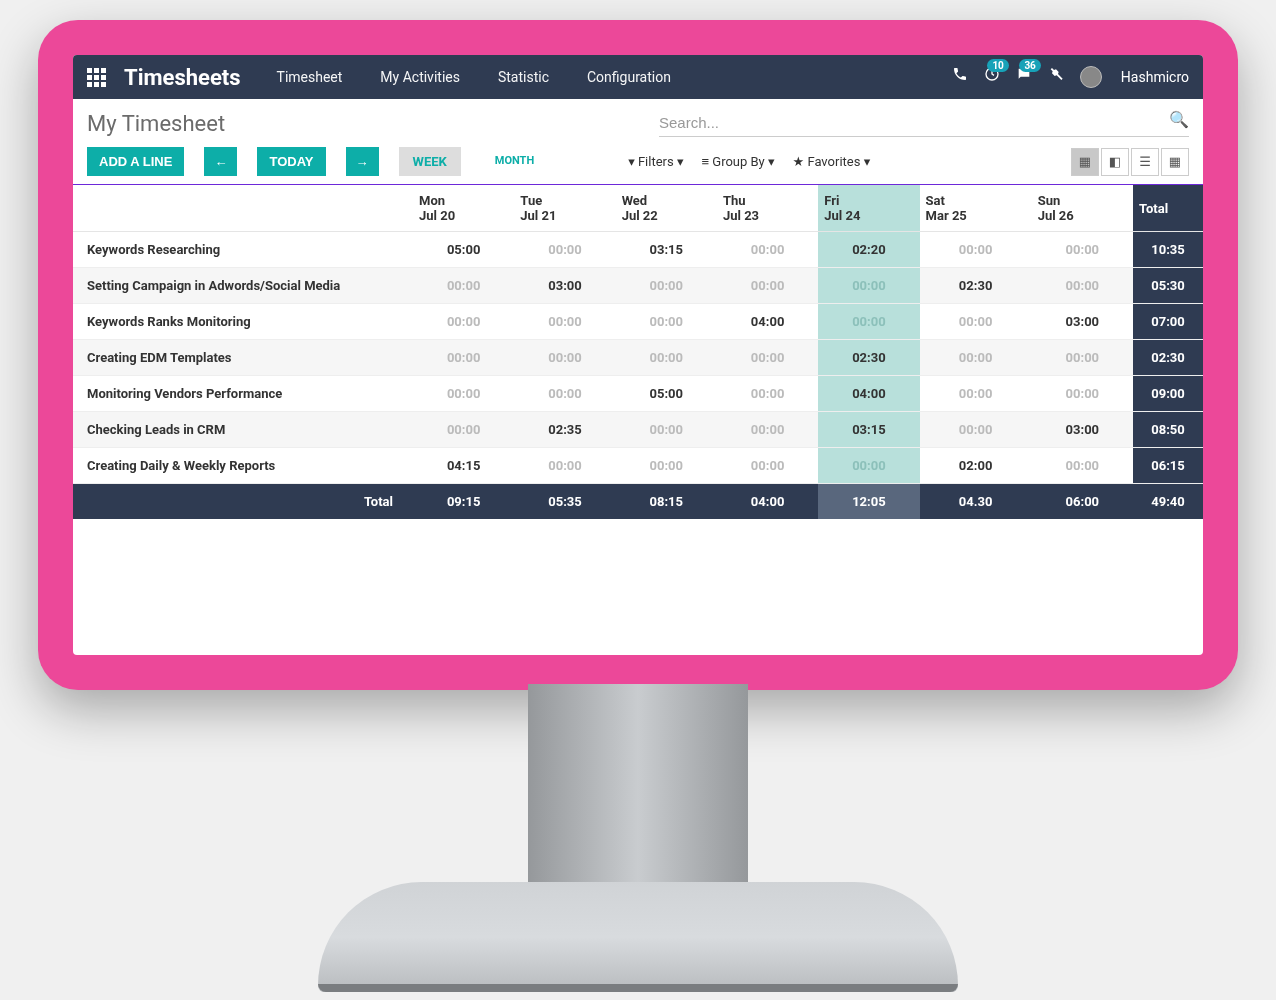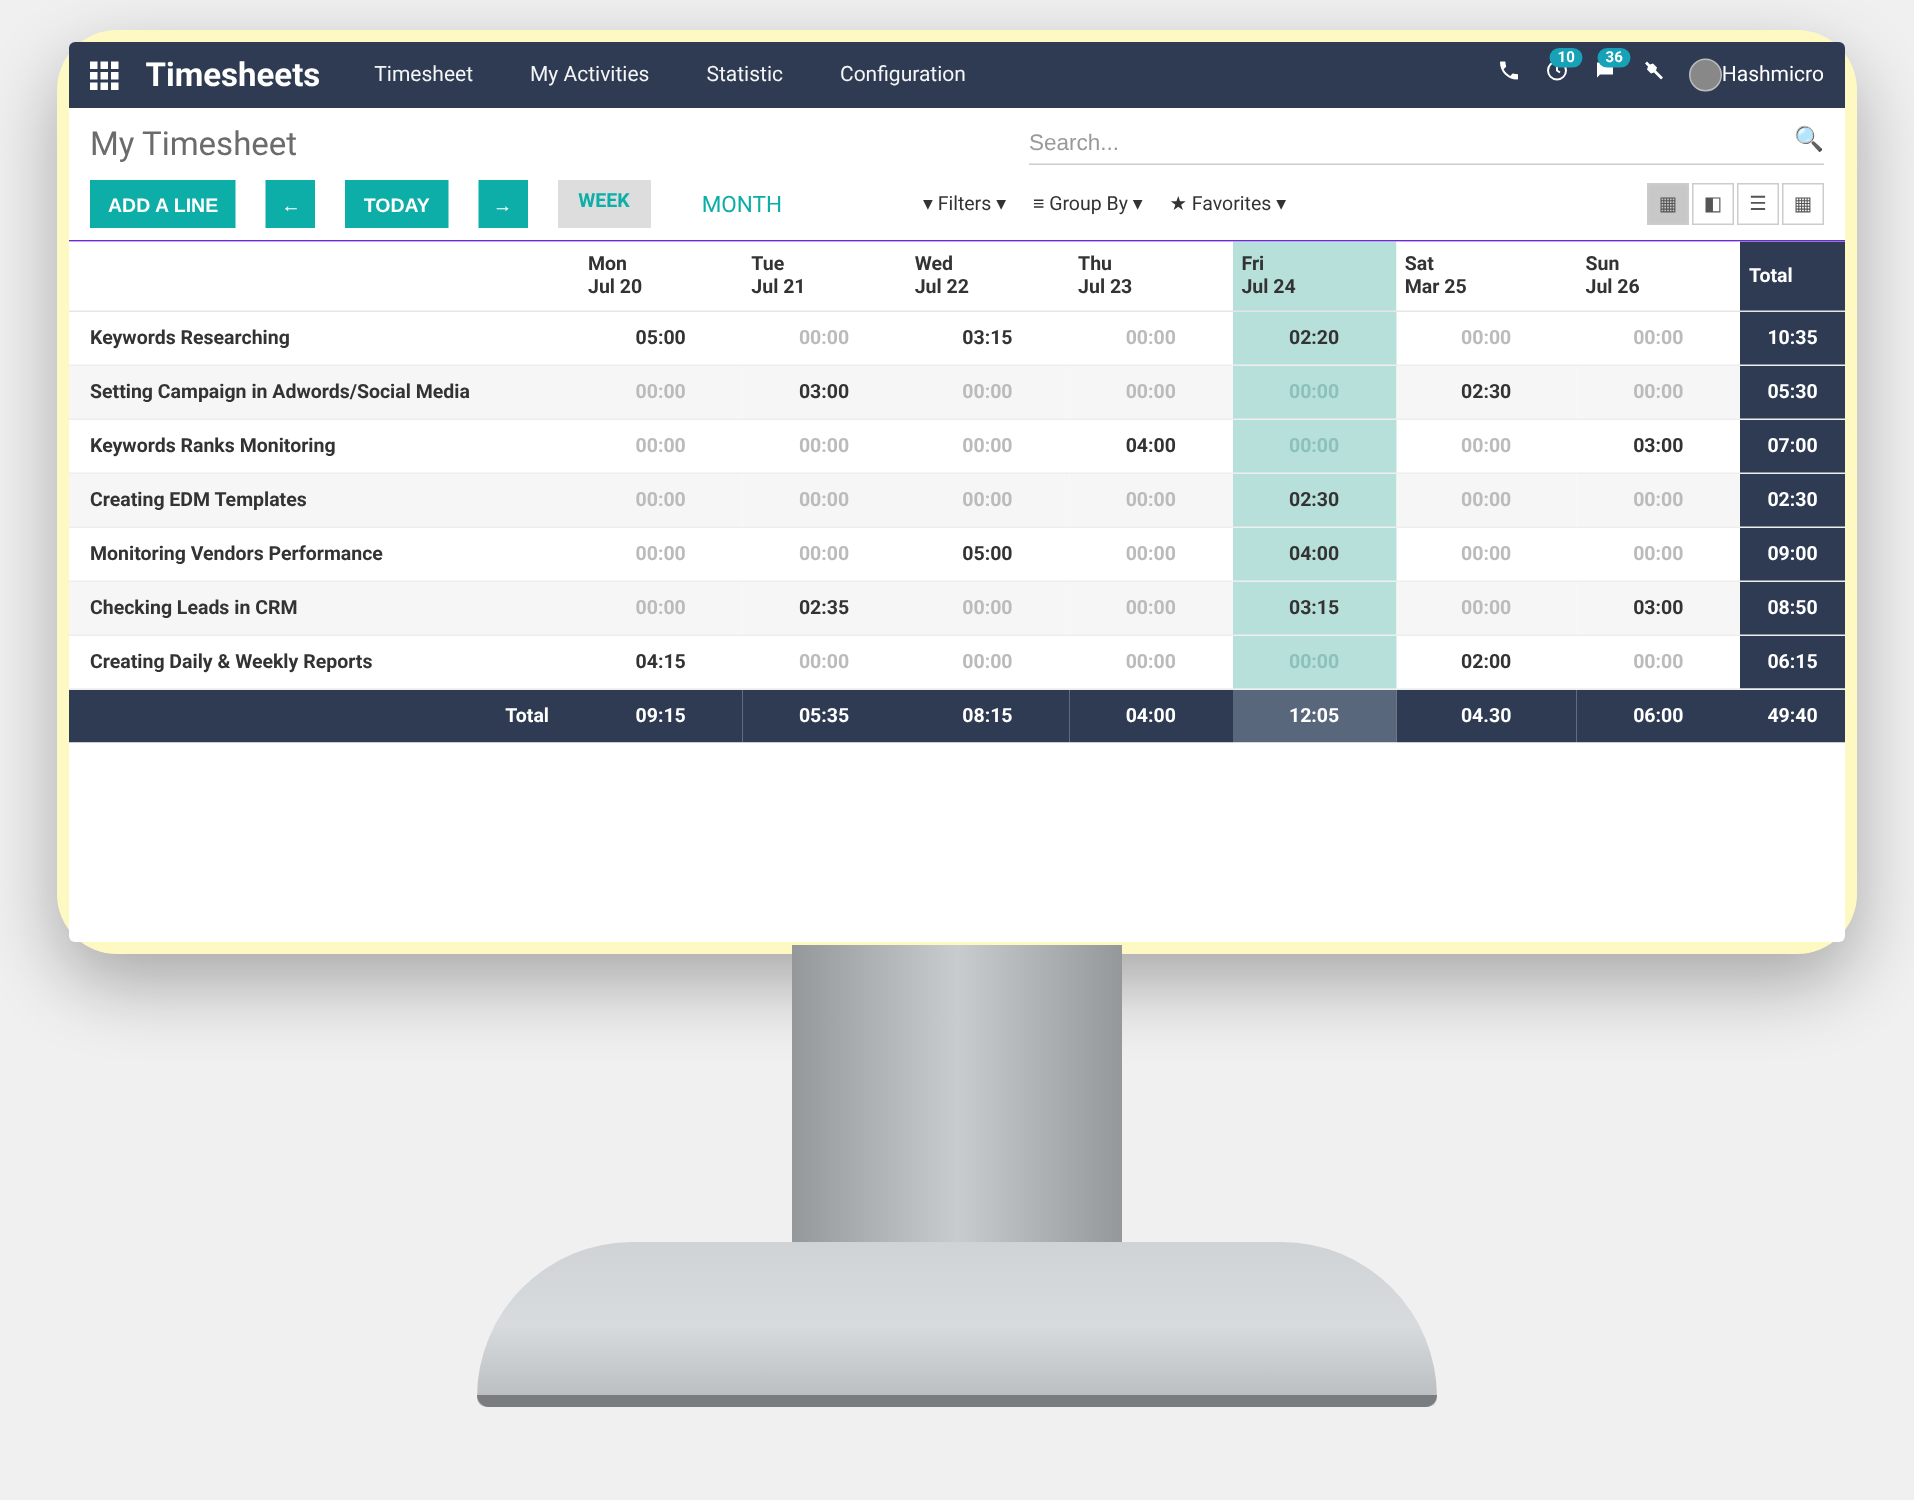--- a/index.html
+++ b/index.html
@@ -1,49 +1,49 @@
 <!DOCTYPE html>
 <html><head>
 <meta charset="utf-8">
 <style>
 *{box-sizing:border-box;margin:0;padding:0}
 body{font-family:-apple-system,BlinkMacSystemFont,"Segoe UI",Roboto,Arial,sans-serif;background:#f0f0f0;display:flex;justify-content:center;padding:20px}
 .monitor{width:1200px;position:relative}
-.bezel{background:#fef9c3;border-radius:40px;padding:8px;box-shadow:0 20px 50px rgba(0,0,0,.3)}
+.bezel{background:#ec4899;border-radius:40px;padding:35px;box-shadow:0 20px 50px rgba(0,0,0,.3)}
 .screen{background:#fff;border-radius:4px;overflow:hidden;height:600px}
 .stand-neck{width:220px;height:200px;background:linear-gradient(90deg,#95989b,#c9cccf,#95989b);margin:-6px auto 0}
 .stand-base{width:640px;height:110px;background:linear-gradient(180deg,#d0d3d6 0%,#d8dbde 50%,#b8bbbe 100%);margin:-2px auto 0;border-radius:130px 130px 8px 8px;position:relative}
 .stand-base::after{content:"";position:absolute;bottom:0;left:0;right:0;height:8px;background:#7a7d80;border-radius:0 0 8px 8px}
 
 .topnav{background:#2f3b52;color:#fff;display:flex;align-items:center;height:44px;padding:0 14px;gap:18px}
 .apps-icon{display:grid;grid-template-columns:repeat(3,5px);grid-template-rows:repeat(3,5px);gap:2px;cursor:pointer}
 .apps-icon span{background:#fff;width:5px;height:5px}
 .appname{font-size:22px;font-weight:700}
 .navlinks{display:flex;gap:38px;margin-left:18px;font-size:14px}
 .navlinks span{cursor:pointer;opacity:.95}
 .spacer{flex:1}
 .topright{display:flex;align-items:flex-start;gap:16px}
 .badge-wrap{position:relative;cursor:pointer}
 .badge{position:absolute;top:-7px;right:-9px;background:#17a2b8;color:#fff;font-size:10px;font-weight:700;padding:1px 5px;border-radius:9px}
-.user{display:flex;align-items:center;gap:0;cursor:pointer;font-size:14px}
+.user{display:flex;align-items:center;gap:19px;cursor:pointer;font-size:14px}
 .avatar{width:22px;height:22px;border-radius:50%;background:#888;border:1px solid #bbb}
 
 .controlbar{background:#fff;padding:10px 14px 8px;border-bottom:1px solid #6d28d9}
 .cbrow1{display:flex;align-items:center}
 .pagetitle{font-size:22px;color:#6b6b6b}
 .searchwrap{margin-left:auto;width:530px;position:relative}
 .searchwrap input{width:100%;border:none;border-bottom:1px solid #ccc;padding:5px 0;font-size:15px;outline:none}
 .searchwrap input::placeholder{color:#999}
 .searchwrap .mag{position:absolute;right:0;top:1px;color:#333;cursor:pointer;font-size:16px}
 .cbrow2{display:flex;align-items:center;margin-top:10px}
 .btn{padding:7px 12px;font-size:13px;font-weight:700;cursor:pointer;border:none}
 .teal{background:#0daea8;color:#fff}
 .teal.arrow{padding:7px 10px}
 .period{background:#ddd;color:#0daea8;padding:7px 14px;font-size:13px;font-weight:700;cursor:pointer}
-.periodplain{color:#0daea8;font-size:15px;font-weight:400;padding:7px 14px;cursor:pointer}
+.periodplain{color:#0daea8;font-size:11px;font-weight:700;padding:7px 14px;cursor:pointer}
 .btngroup{display:flex;gap:20px}
 .filterbar{display:flex;gap:18px;font-size:13px;color:#333;margin-left:80px}
 .filterbar span{cursor:pointer}
 .viewbtns{margin-left:auto;display:flex;gap:2px}
 .viewbtns span{width:28px;height:28px;display:flex;align-items:center;justify-content:center;cursor:pointer;border:1px solid #ccc;color:#555;font-size:13px}
 .viewbtns span.active{background:#c8c8c8}
 
 .tswrap{overflow:auto}
 table{width:100%;border-collapse:collapse;font-size:13px}
 thead th{background:#fff;font-weight:700;color:#333;padding:8px 6px;text-align:left;border-bottom:1px solid #e5e5e5}

